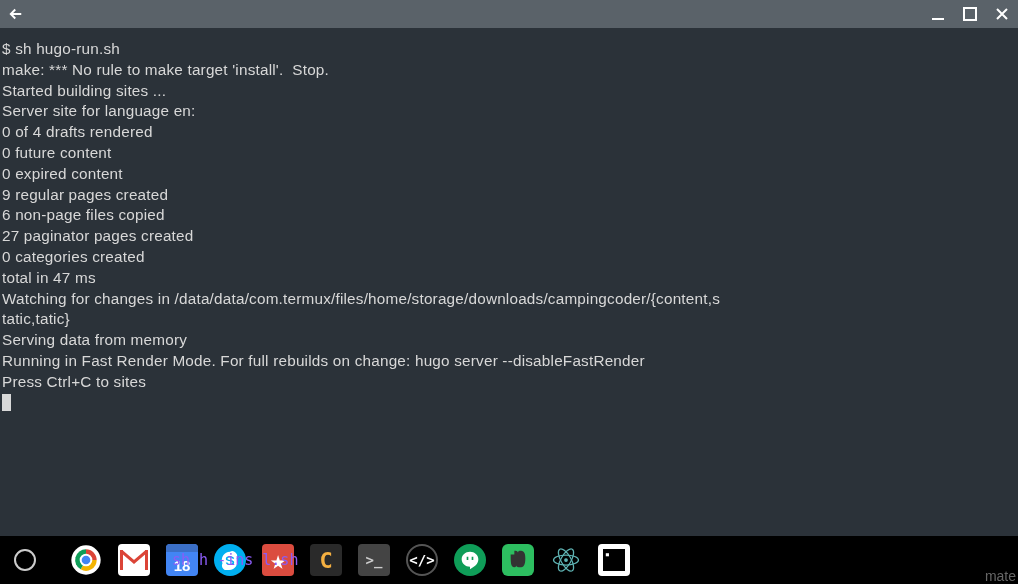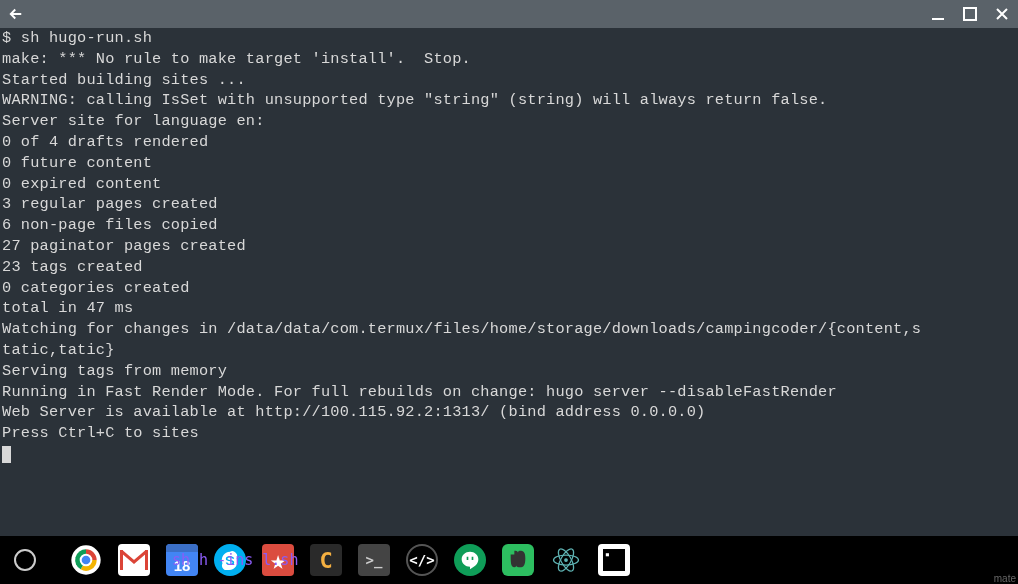--- a/index.html
+++ b/index.html
@@ -45,25 +45,25 @@
     .win-btn {
       width: 24px;
       height: 24px;
       color: #fff;
       display: flex;
       align-items: center;
       justify-content: center;
       cursor: pointer;
     }
     .terminal {
-      padding: 0 0 0 2px;
+      padding: 11px 0 0 2px;
       color: #d8d8d8;
       font-size: 15.3px;
       line-height: 20.8px;
-      font-family: Liberation Mono, monospace;
+      font-family: Liberation Sans, sans-serif;
       letter-spacing: 0.2px;
     }
     .terminal-line {
       white-space: pre;
     }
     .prompt-cursor {
       display: inline-block;
       width: 9px;
       height: 17px;
       background: #d8d8d8;
@@ -248,21 +248,21 @@
       left: 172px;
       color: #8b5cf6;
       font-family: monospace;
       font-size: 15px;
     }
     .taskbar-right-text {
       position: absolute;
       right: 2px;
       bottom: 0;
       color: #666;
-      font-size: 10px;
+      font-size: 14px;
       font-family: sans-serif;
     }
   </style>
 </head>
 <body>
 
 <div class="titlebar">
   <div class="titlebar-left">
     <div class="back-btn">
       <svg width="18" height="18" viewBox="0 0 24 24" fill="none" stroke="#fff" stroke-width="2.5">
@@ -286,38 +286,35 @@
           <path d="M2 2 L12 12 M12 2 L2 12" stroke="#fff" stroke-width="2"></path>
         </svg>
     </div>
   </div>
 </div>
 
 <div class="terminal">
   <div class="terminal-line">$ sh hugo-run.sh</div>
   <div class="terminal-line">make: *** No rule to make target 'install'.  Stop.</div>
   <div class="terminal-line">Started building sites ...</div>
-  <div class="terminal-line">WARNING: calling IsSet with unsupported type "string" (string) will always return false.</div>
   <div class="terminal-line"></div>
   <div class="terminal-line"></div>
   <div class="terminal-line">Server site for language en:</div>
   <div class="terminal-line">0 of 4 drafts rendered</div>
   <div class="terminal-line">0 future content</div>
   <div class="terminal-line">0 expired content</div>
-  <div class="terminal-line">3 regular pages created</div>
+  <div class="terminal-line">9 regular pages created</div>
   <div class="terminal-line">6 non-page files copied</div>
   <div class="terminal-line">27 paginator pages created</div>
-  <div class="terminal-line">23 tags created</div>
   <div class="terminal-line">0 categories created</div>
   <div class="terminal-line">total in 47 ms</div>
   <div class="terminal-line">Watching for changes in /data/data/com.termux/files/home/storage/downloads/campingcoder/{content,s</div>
   <div class="terminal-line">tatic,tatic}</div>
-  <div class="terminal-line">Serving tags from memory</div>
+  <div class="terminal-line">Serving data from memory</div>
   <div class="terminal-line">Running in Fast Render Mode. For full rebuilds on change: hugo server --disableFastRender</div>
-  <div class="terminal-line">Web Server is available at http://100.115.92.2:1313/ (bind address 0.0.0.0)</div>
   <div class="terminal-line">Press Ctrl+C to sites</div>
   <div><span class="prompt-cursor"></span></div>
 </div>
 
 <div class="taskbar">
   <div class="task-circle"></div>
 
   <div class="task-icon chrome-icon">
     <svg width="32" height="32" viewBox="0 0 48 48">
       <circle cx="24" cy="24" r="22" fill="#fff"></circle>

